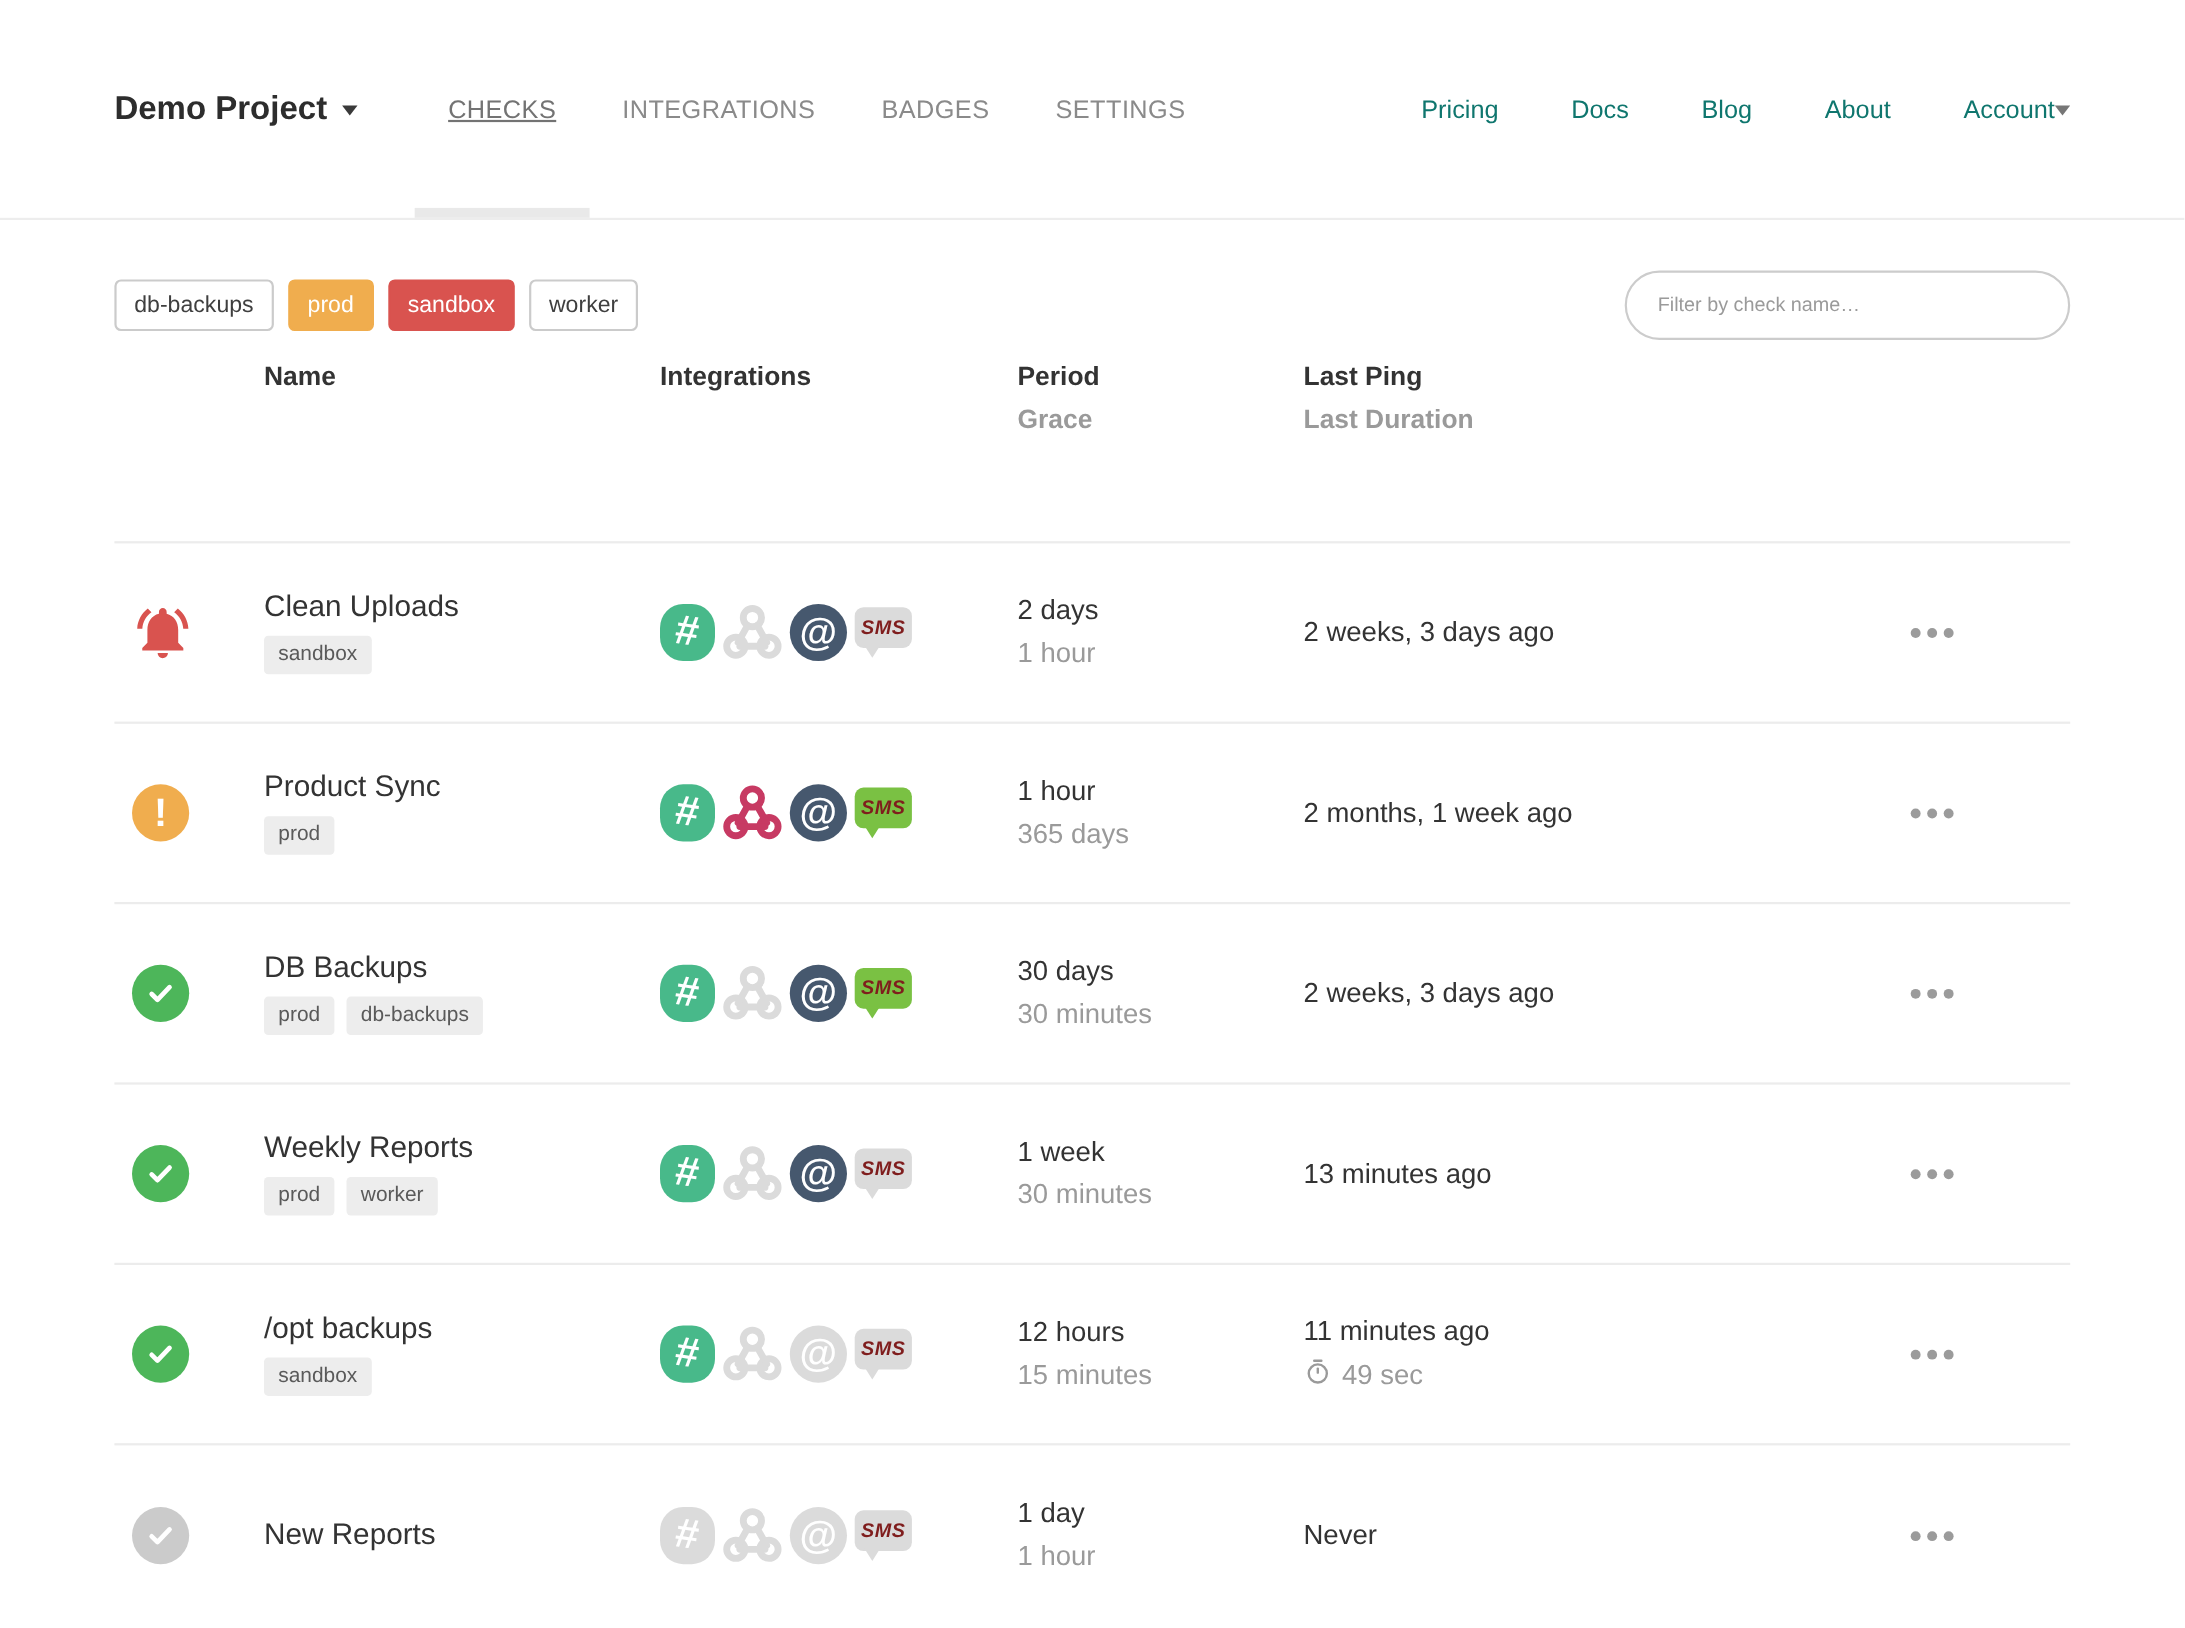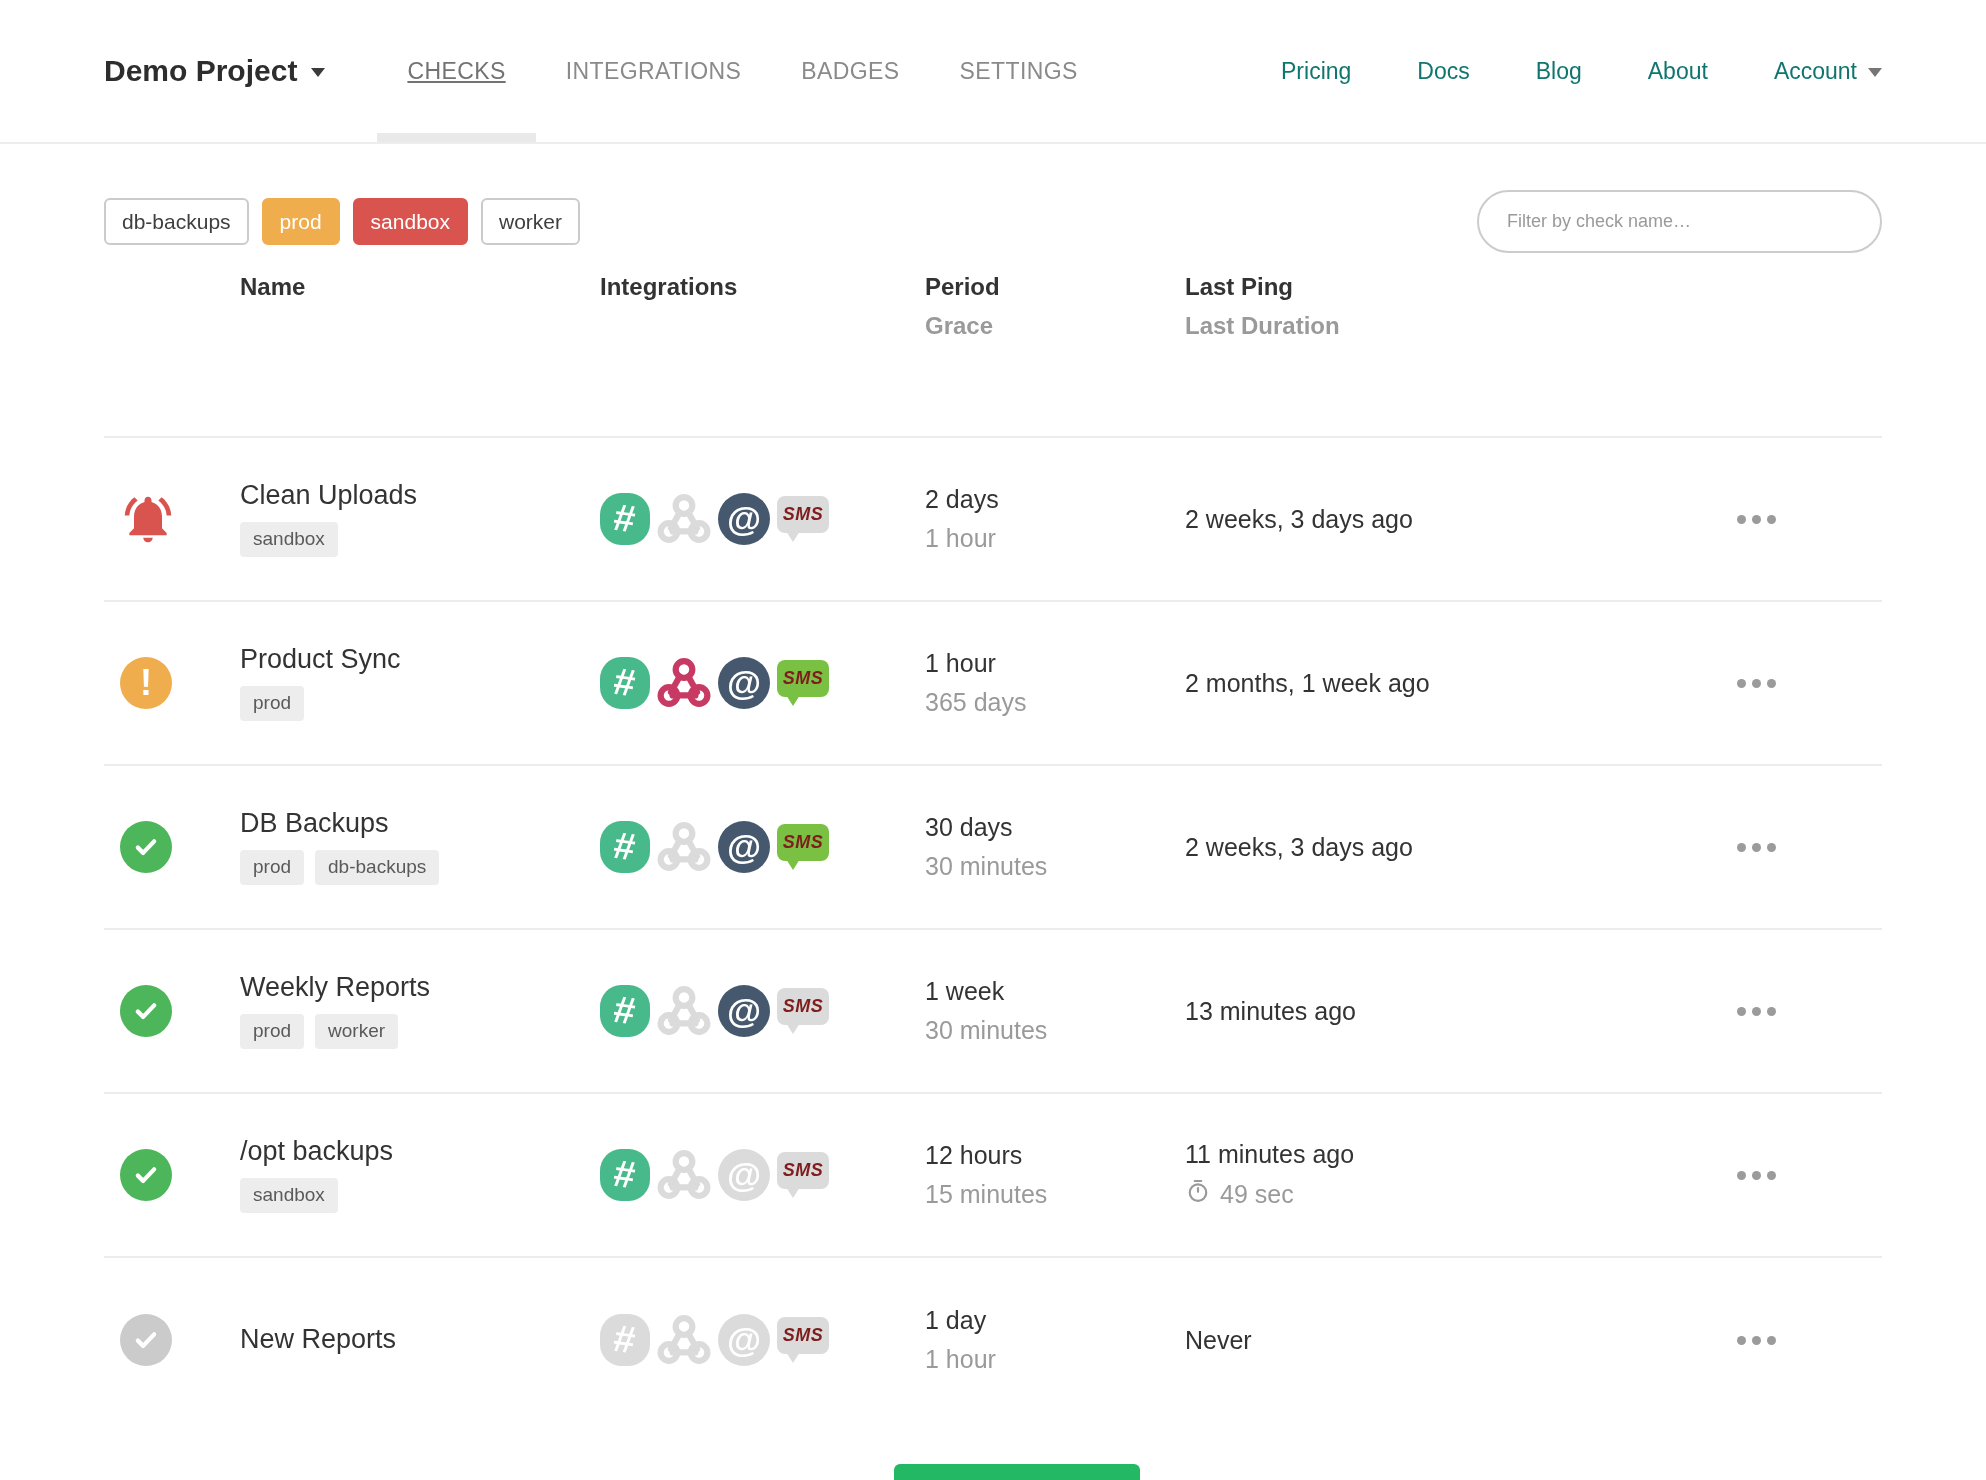--- a/index.html
+++ b/index.html
@@ -3,36 +3,36 @@
 <meta charset="utf-8">
 <style>
   html,body{margin:0;padding:0;background:#fff;}
   body{
     width:1986px;height:1480px;overflow:hidden;
     font-family:"Liberation Sans",sans-serif;color:#333;
     position:relative;
   }
   
   .topnav{
-    height:144px;border-bottom:2px solid #ededed;
+    height:200px;border-bottom:2px solid #ededed;
     display:flex;align-items:stretch;padding:0 104px;box-sizing:border-box;
   }
   .brand{display:flex;align-items:center;gap:14px;cursor:pointer;}
   .brand-label{font-size:30px;font-weight:bold;color:#2d2d2d;}
   .caret{width:0;height:0;border:7px solid transparent;border-top:9px solid #3a3a3a;margin-top:9px;}
   .tabs{display:flex;margin-left:52px;}
   .tab{
     display:flex;align-items:center;padding:0 30px;position:relative;
     font-size:23px;color:#8a8a8a;letter-spacing:.4px;cursor:pointer;white-space:nowrap;
   }
   .tab.active{color:#737373;text-decoration:underline;}
   .tab.active::after{content:'';position:absolute;left:0;right:0;bottom:0;height:9px;background:#e9e9e9;}
   .nav-right{margin-left:auto;display:flex;align-items:center;gap:66px;}
   .nav-link{font-size:23px;color:#0f766e;cursor:pointer;white-space:nowrap;}
-  .account{display:flex;align-items:center;gap:11px;cursor:pointer;}
+  .account{display:flex;align-items:center;cursor:pointer;}
   .account .caret{border-top-color:#767676;}
   
   .filters{
     margin:46px 104px 0;display:flex;align-items:center;justify-content:space-between;
   }
   .tag-filters{display:flex;gap:13px;}
   .tag-btn{
     font-size:21px;padding:9px 16px;border-radius:6px;border:2px solid transparent;
     cursor:pointer;background:#fff;line-height:1.2;
   }

